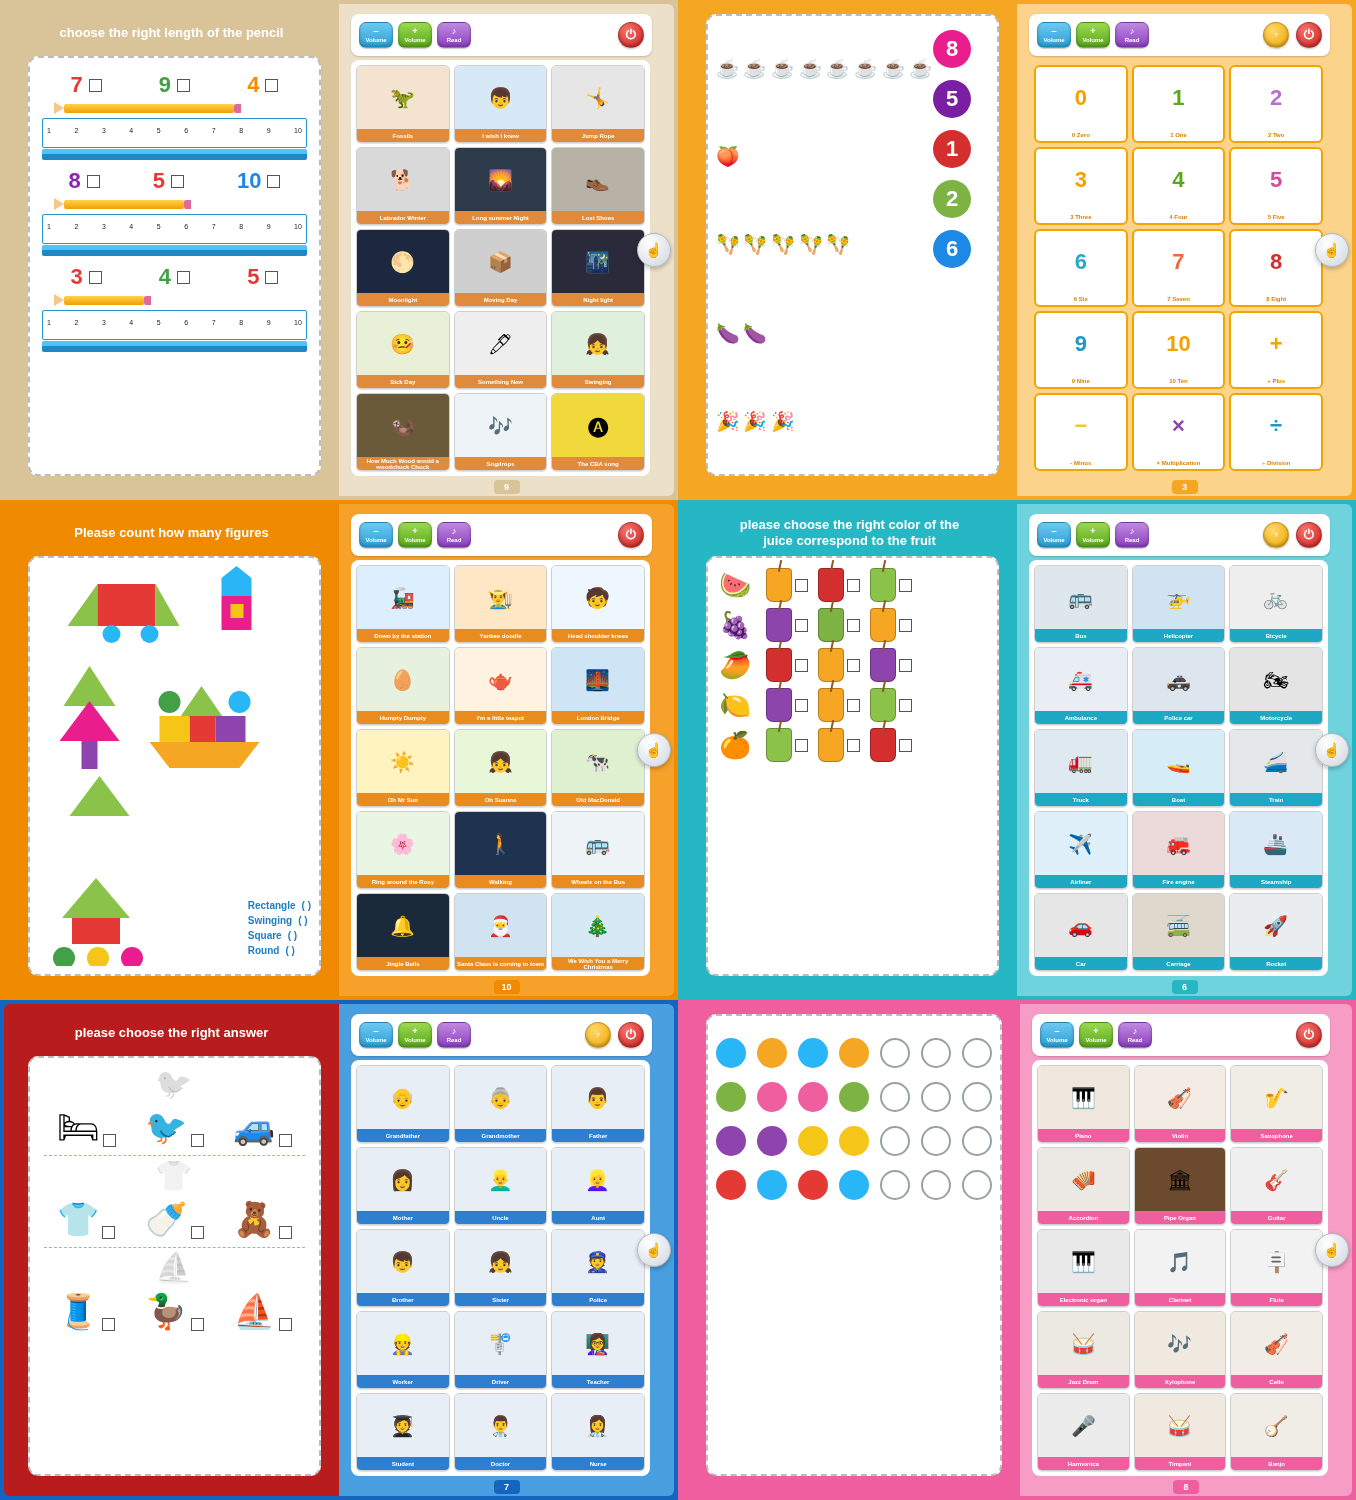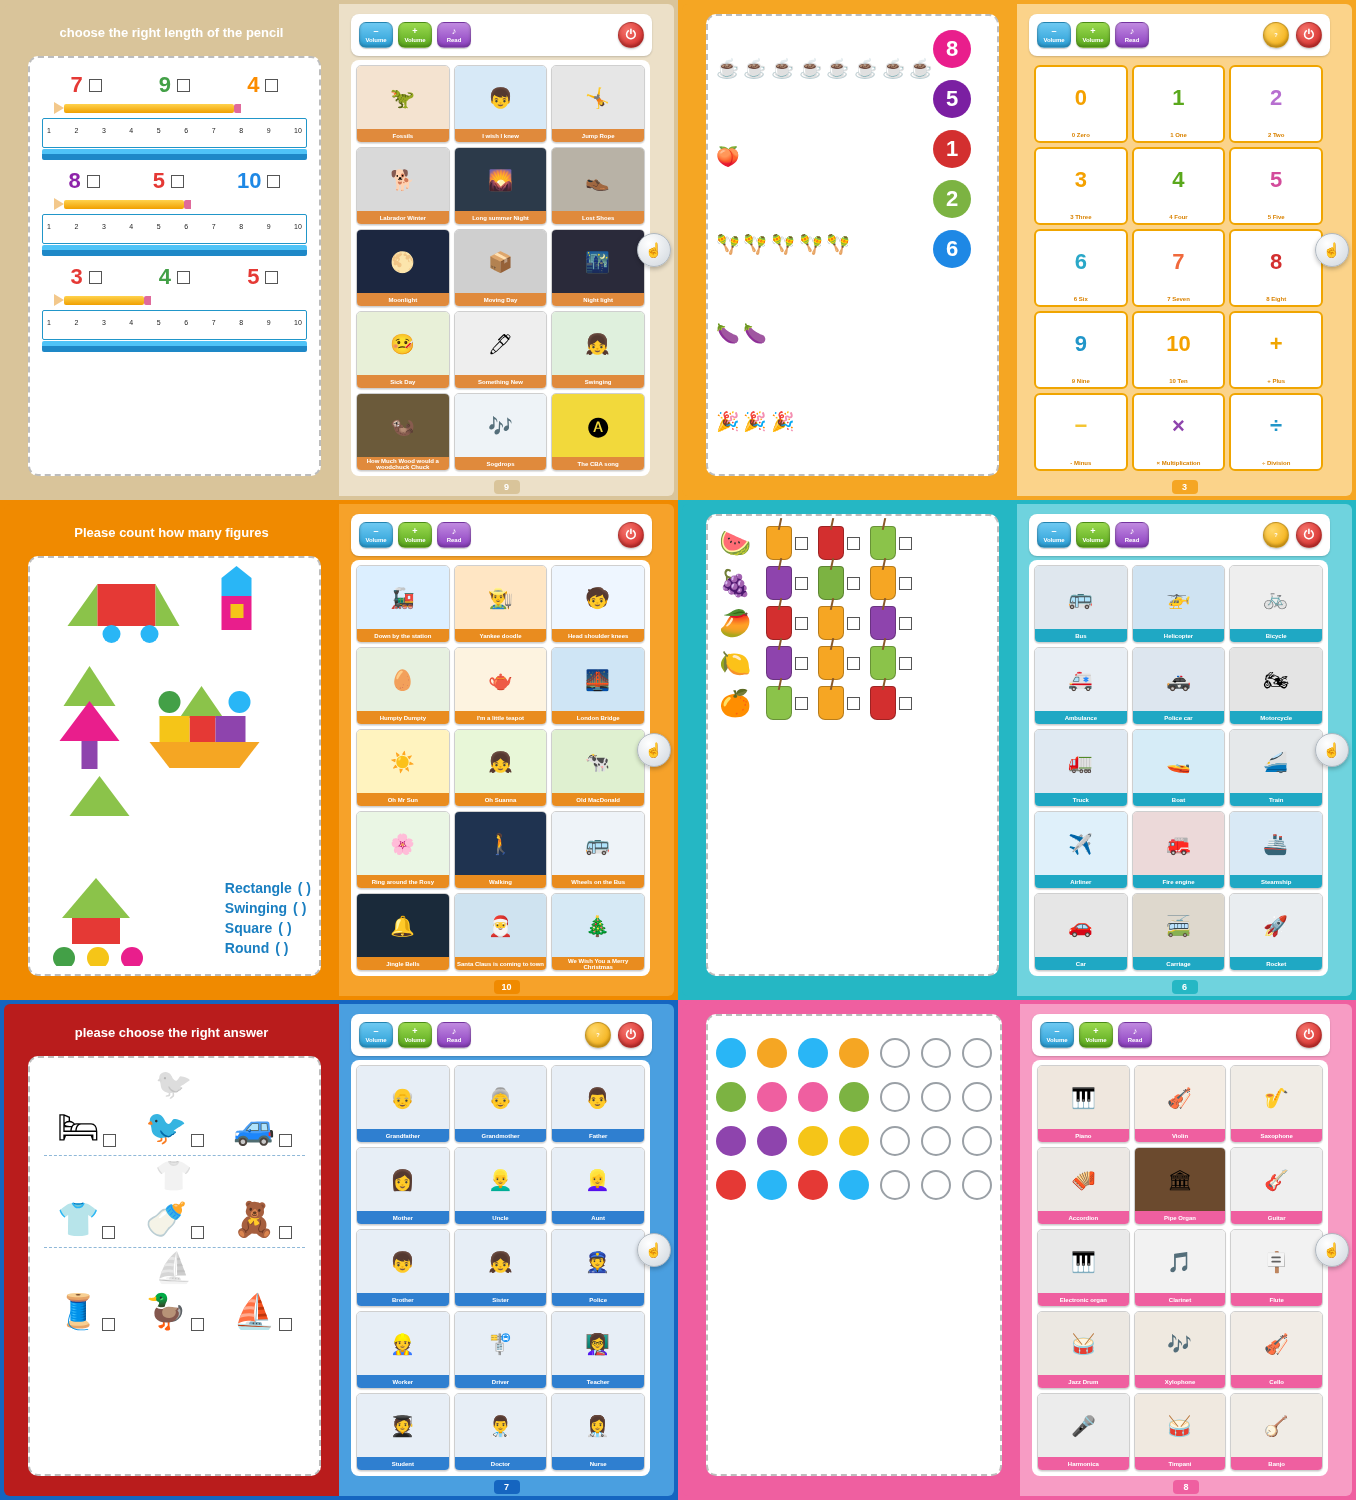--- a/index.html
+++ b/index.html
@@ -120,21 +120,21 @@
   .pencil .eraser { width: 7px; height: 9px; background: #e06a9b; border-radius: 2px 0 0 2px; }
   .ruler {
     height: 30px; background: #fff; border: 1.5px solid #2196c9;
     border-radius: 2px; position: relative; margin-top: 2px;
   }
   .ruler .ticks { display: flex; justify-content: space-between; padding: 8px 4px 0 4px; font-size: 7px; color:#222; }
   .ruler-bars { height: 11px; background: linear-gradient(#4fc3f7 0 50%, #1e88c7 50% 100%); margin-top: 1px; border-radius: 2px; }
 
   .shapes-area { position: relative; height: 250px; }
   .legend { margin: 2px 0 0 84px; }
-  .legend-row { display: flex; align-items: center; gap: 6px; font-size: 14px; font-weight: bold; color: #1a7fc1; margin-bottom: 4px; }
+  .legend-row { display: flex; align-items: center; gap: 6px; font-size: 10px; font-weight: bold; color: #1a7fc1; margin-bottom: 4px; }
   .legend-row .paren { color: #1a7fc1; font-weight: bold; }
 
   .count-list { display: flex; flex-direction: column; justify-content: space-around; height: 100%; }
   .count-row { display: flex; align-items: center; gap: 4px; font-size: 19px; }
   .num-col { position: absolute; right: 26px; top: 14px; display: flex; flex-direction: column; gap: 12px; }
   .big-num {
     width: 38px; height: 38px; border-radius: 50%; color: #fff; font-size: 22px; font-weight: bold;
     display: flex; align-items: center; justify-content: center;
   }
 
@@ -639,20 +639,22 @@
             </div>
           </div>
           <div class="page-num" style="background: rgb(240, 138, 0);">10</div>
           <div class="knob">☝</div>
         </div>
       </div>
     </div>
     <div class="panel" style="background: rgb(37, 183, 196);">
       <div class="panel-inner">
         <div class="left-page" style="background: rgb(37, 183, 196);">
+          <div class="title-bar">please choose the right color of the
+juice correspond to the fruit</div>
           <div class="worksheet" style="padding-top: 10px;">
             <div class="juice-row">
               <div class="fruit">🍉</div>
               <div class="juice-item">
                 <div class="cup" style="background: rgb(246, 166, 35);"></div>
                 <span class="chkbox"></span>
               </div>
               <div class="juice-item">
                 <div class="cup" style="background: rgb(211, 47, 47);"></div>
                 <span class="chkbox"></span>

